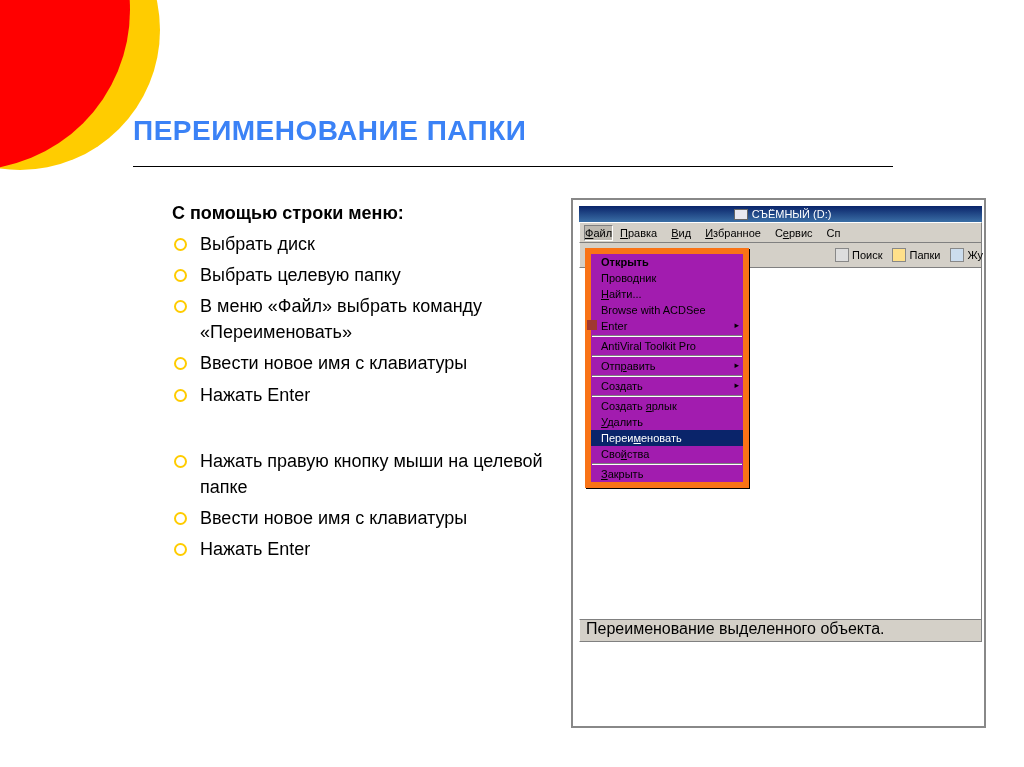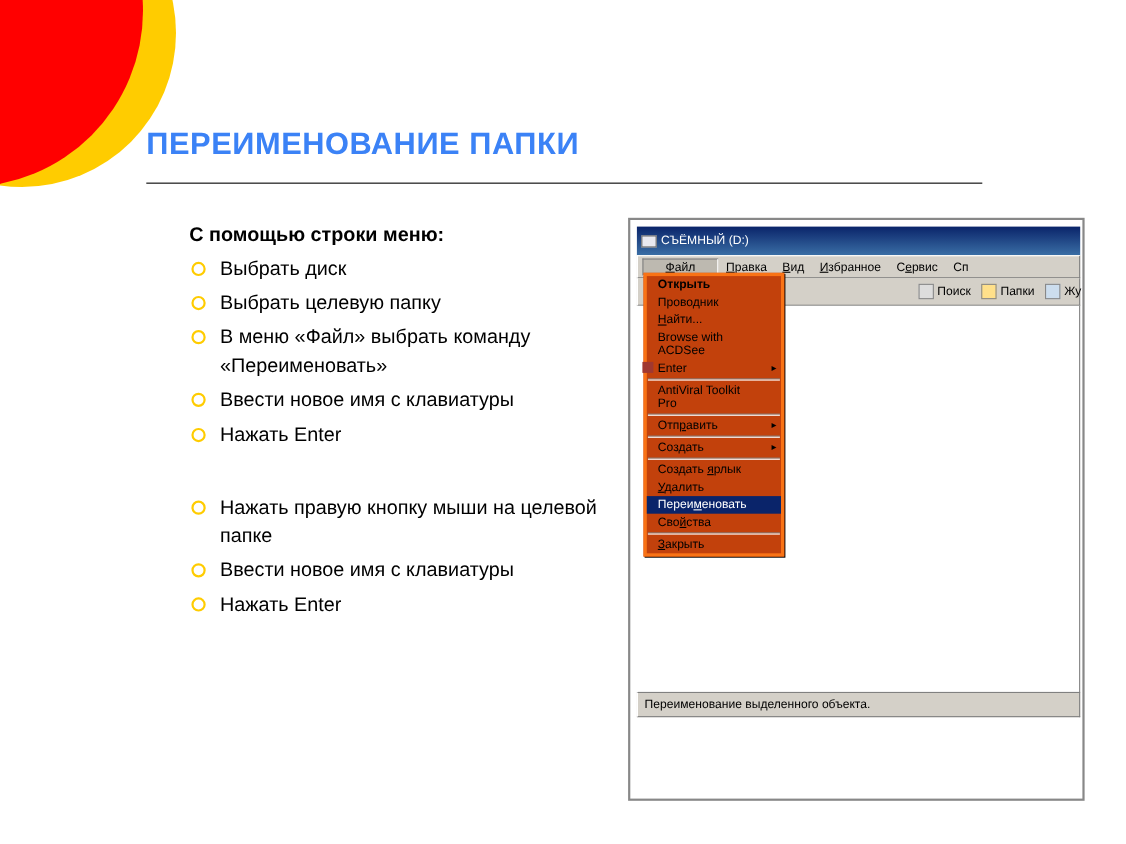--- a/index.html
+++ b/index.html
@@ -69,45 +69,46 @@
   #shot {
     position: absolute;
     left: 6px; top: 6px;
     width: 403px;
     font-family: Tahoma, Arial, sans-serif;
     font-size: 11px;
     color: #000;
     user-select: none;
   }
   .win-title {
-    height: 26px;
+    height: 16px;
     background: linear-gradient(#0a246a, #3a6ea5);
     color: #fff;
     display: flex; align-items: center;
     padding-left: 4px;
+    justify-content: center;
   }
   .win-title .drive-icon {
     width: 14px; height: 11px;
     background: #e8e8f0; border: 1px solid #666;
     margin-right: 4px;
   }
   .menubar {
     display: flex;
     background: #d4d0c8;
     border: 1px solid #fff; border-right-color:#808080; border-bottom-color:#808080;
     height: 21px;
     align-items: center;
     padding-left: 4px;
   }
   .menubar span { padding: 2px 7px; }
   .menubar span u { text-decoration: underline; }
   .menubar .active {
     background: #bdb9b0;
     border: 1px solid #808080; border-right-color:#fff; border-bottom-color:#fff;
-    padding: 1px 20px;
+    padding: 1px 0;
   }
   .toolbar {
     display: flex; align-items: center;
     background: #d4d0c8;
     border: 1px solid #fff; border-right-color:#808080; border-bottom-color:#808080; border-top:0;
     height: 25px;
     padding-left: 250px; 
   }
   .toolbar .tb {
     display: flex; align-items: center; gap: 3px;
@@ -148,23 +149,23 @@
     width:34px; height:22px; background:#6c6c74; border:1px solid #333;
   }
   .folder-sel {
     background:#0a246a; color:#fff; padding:0 2px; display:inline-block;
   }
 
   
   .dropdown {
     position: absolute;
     left: 6px; top: 42px;
-    width: 128px;
-    background: #c2410c;
-    border: 3px solid #f97316;
+    width: 164px;
+    background: #a21caf;
+    border: 6px solid #f97316;
     box-shadow: 1px 1px 0 #000;
   }
   .dropdown .mi {
     padding: 2px 18px 2px 10px;
     position: relative;
   }
   .dropdown .mi.bold { font-weight: bold; }
   .dropdown .mi.sel { background:#0a246a; color:#fff; }
   .dropdown .mi.has-sub::after {
     content:"▸"; position:absolute; right:4px; top:2px; font-size:9px;
@@ -177,25 +178,25 @@
   .dropdown .sep-line { border-top:1px solid #808080; border-bottom:1px solid #fff; margin:1px 1px; }
   .dropdown .mi u { text-decoration: underline; }
 
   .body-gap {
     height: 352px;
     background:#fff;
     border: 1px solid #fff; border-right-color:#808080; border-bottom-color:#808080; border-top:0;
   }
   .statusbar {
     height: 22px;
-    display:flex; align-items:center;
+    display:flex; align-items:flex-start;
     background:#d4d0c8;
     border: 1px solid #fff; border-right-color:#808080; border-bottom-color:#808080; border-top:0;
     padding-left: 6px;
-    font-size: 11px;
+    font-size: 16px;
   }
 </style>
 </head>
 <body>
 
 <div id="deco-yellow"></div>
 <div id="deco-red"></div>
 
 <div id="title">ПЕРЕИМЕНОВАНИЕ ПАПКИ</div>
 <hr id="title-rule">

